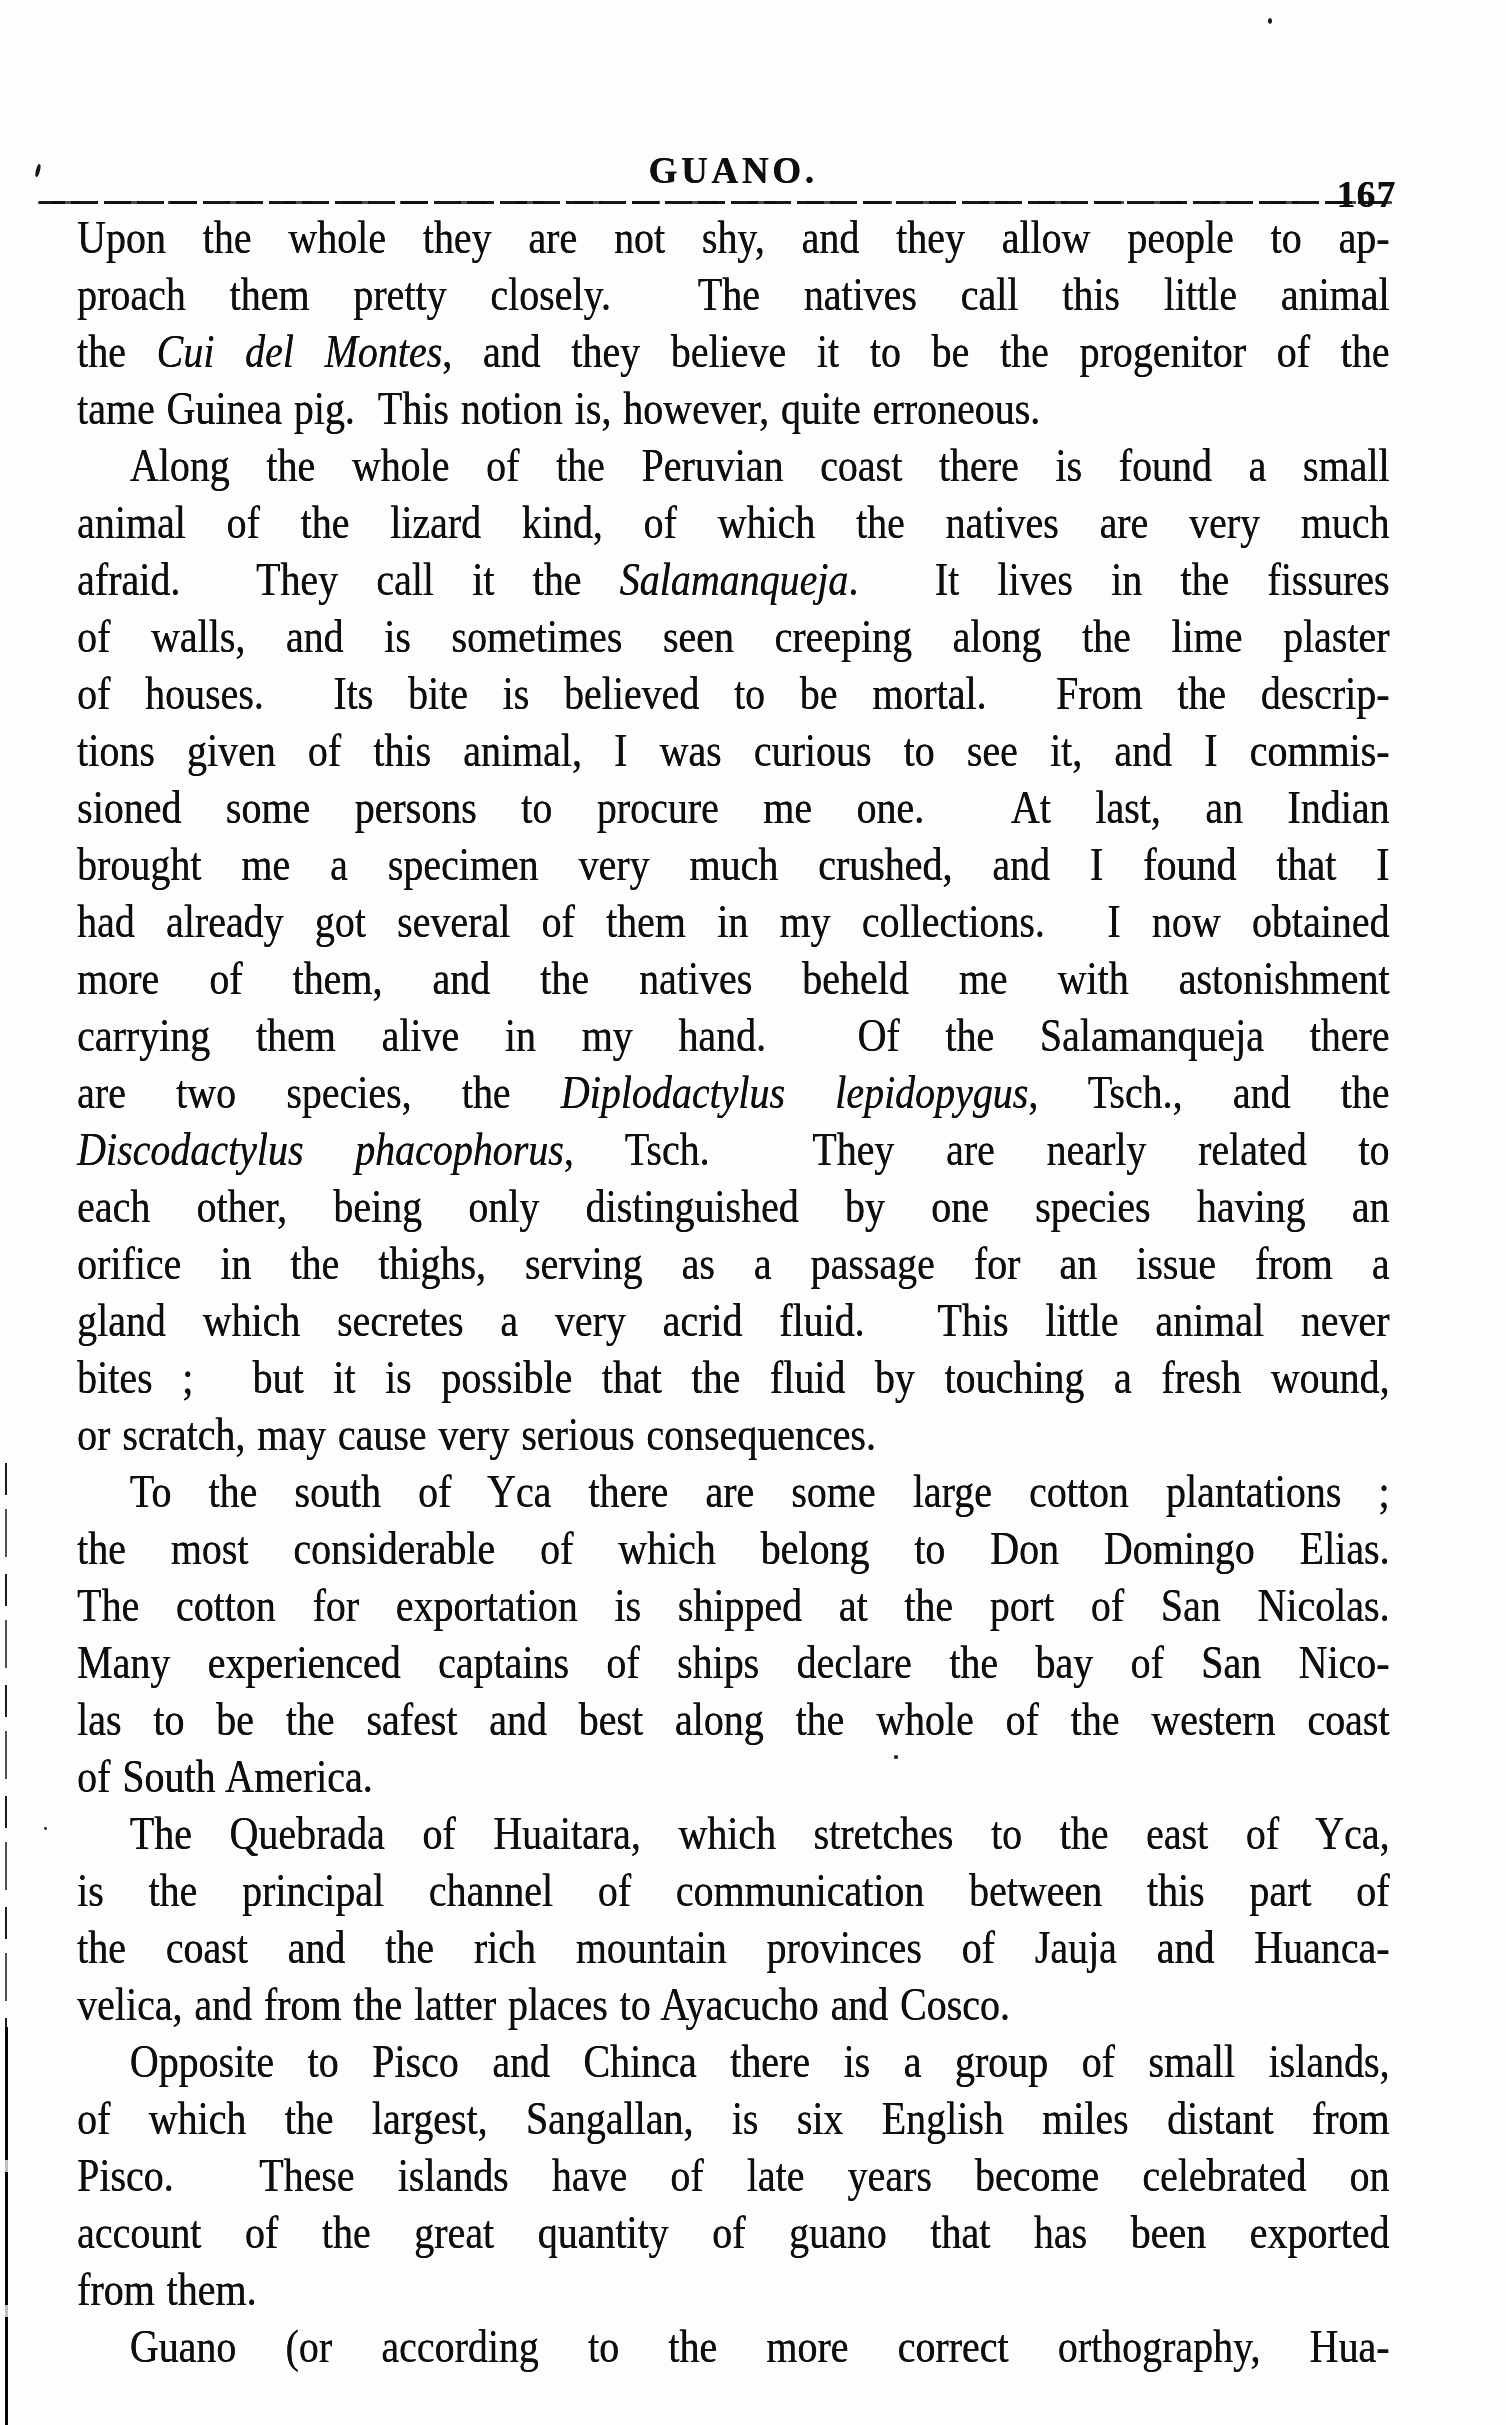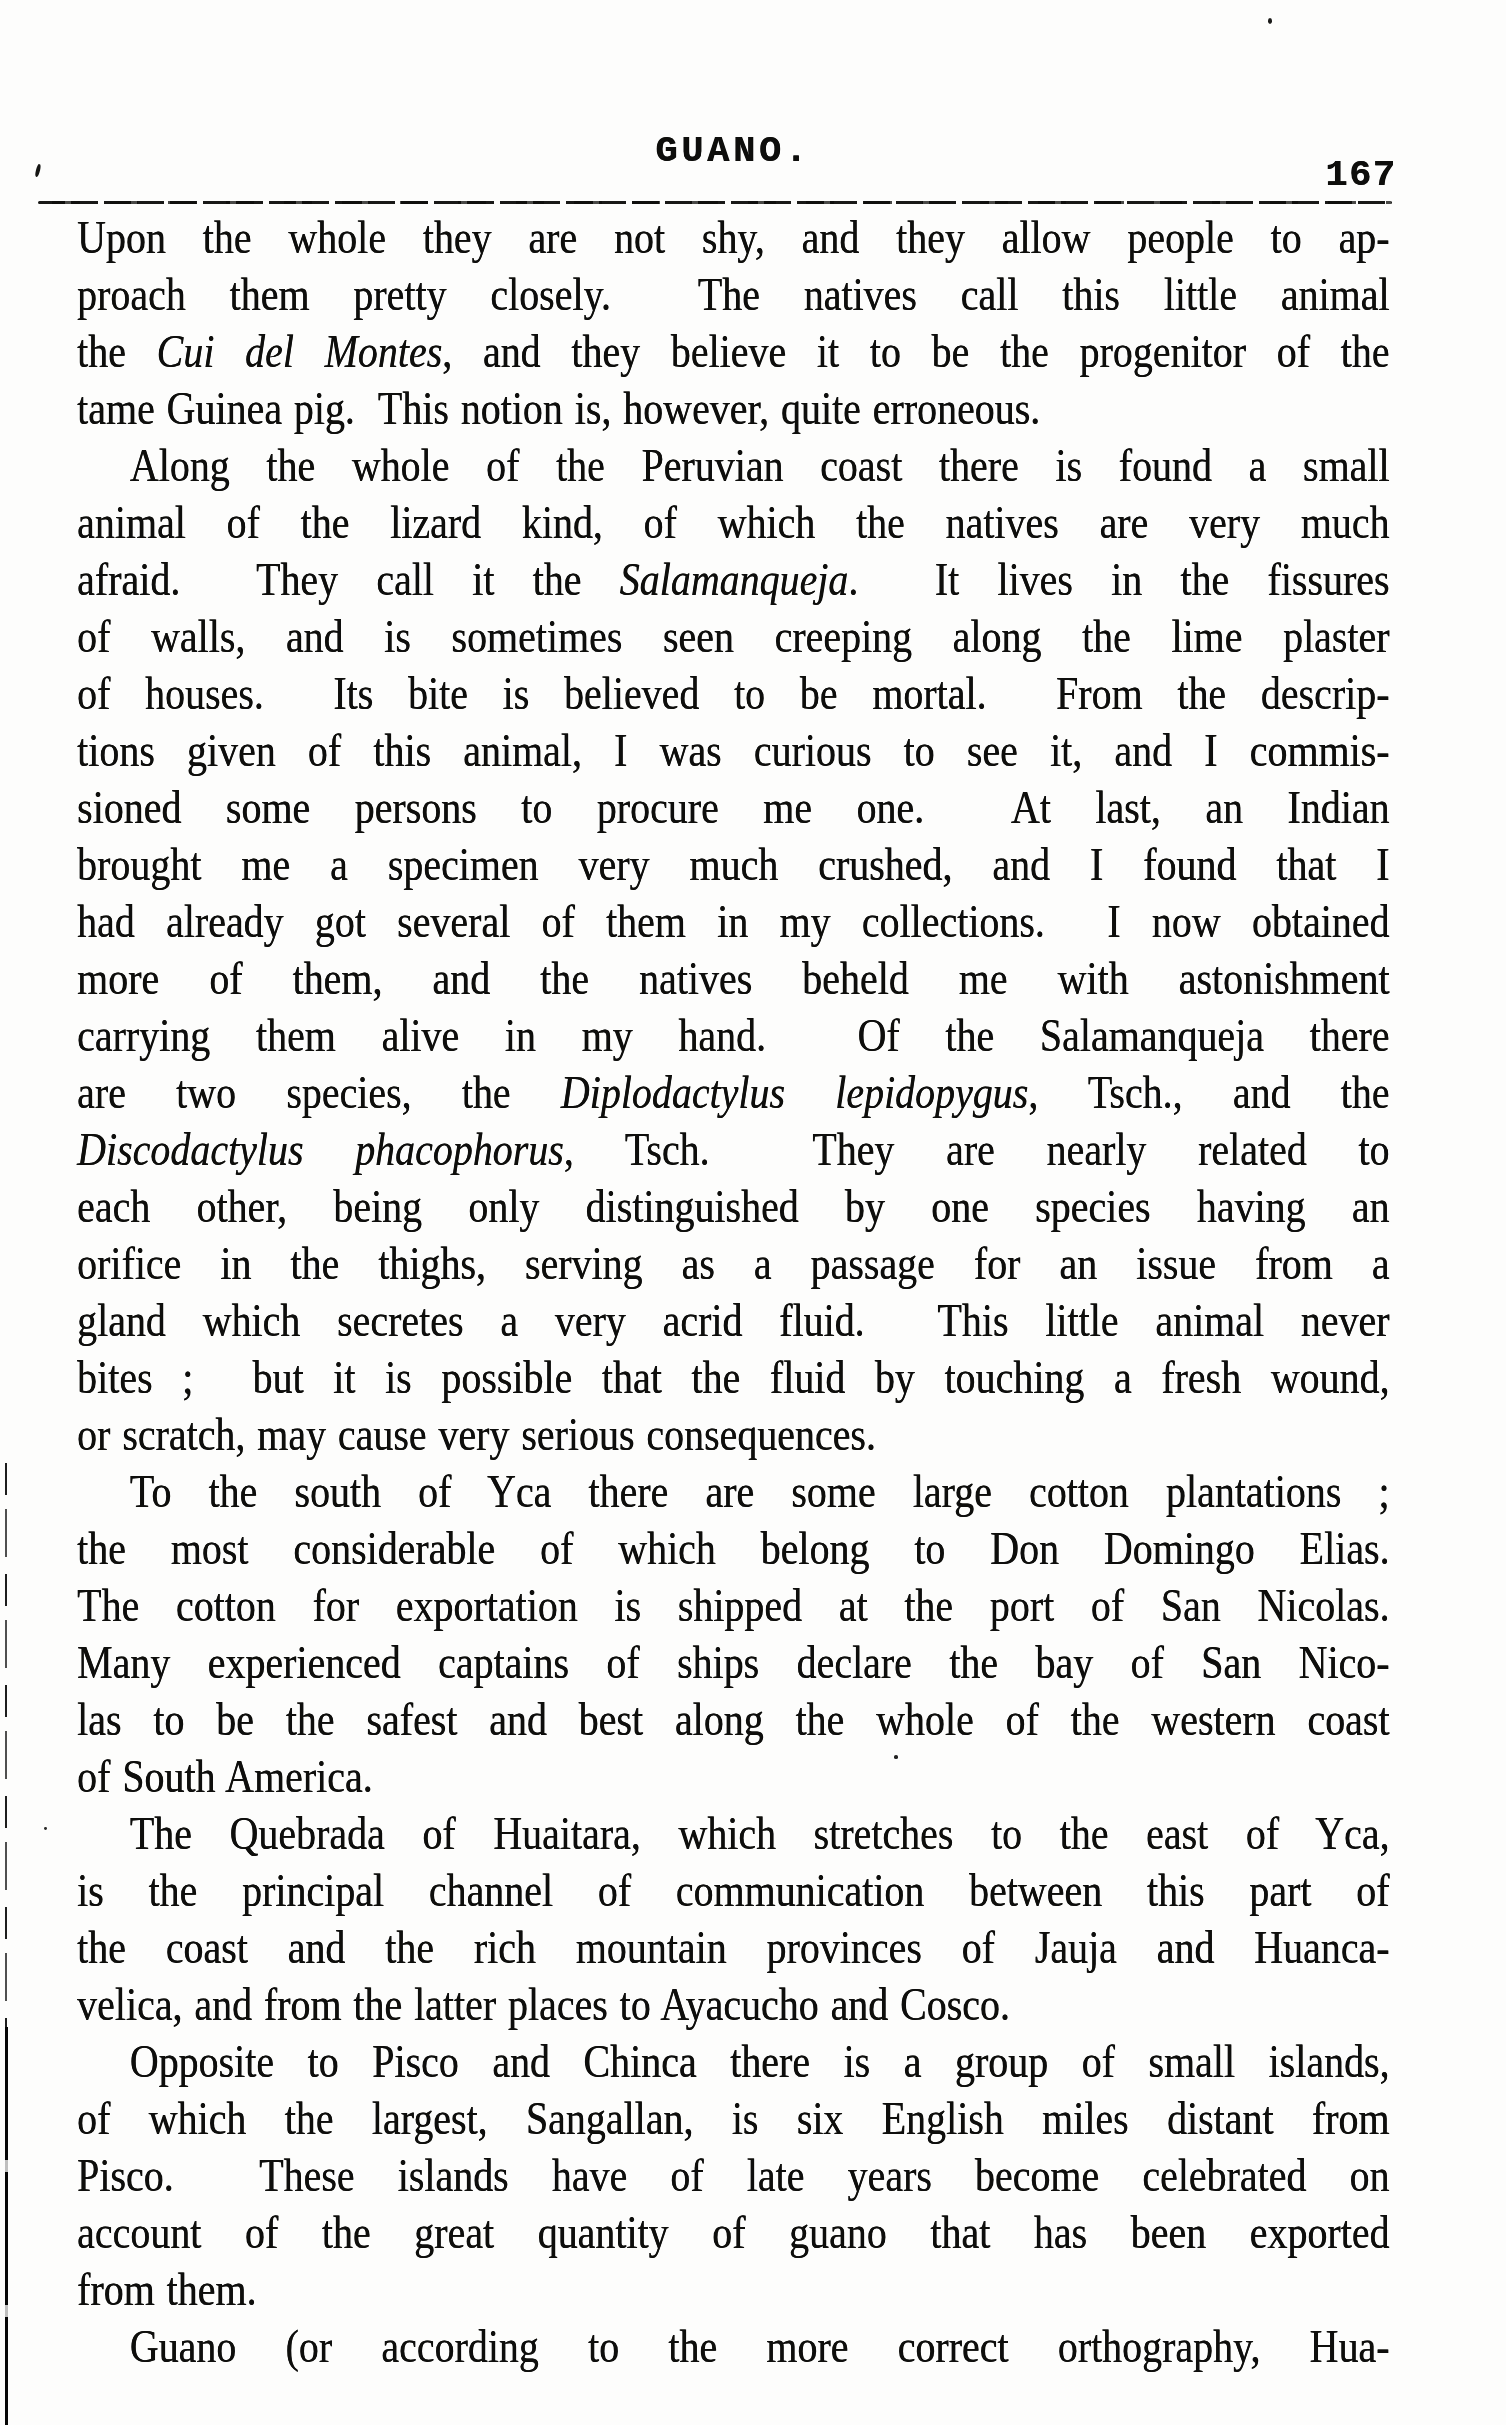--- a/index.html
+++ b/index.html
@@ -12,25 +12,24 @@
     width: 1506px;
     height: 2426px;
     background: #fdfdfc;
     overflow: hidden;
     font-family: "Liberation Serif", "DejaVu Serif", serif;
     color: #0e0e0c;
   }
   
   .header {
     position: absolute;
-    top: 128px;
+    top: 147px;
     left: 77px;
     width: 1312px;
     height: 47px;
-    font-family: Liberation Mono, monospace;
   }
   .running-title {
     display: block;
     text-align: center;
     font-size: 37px;
     line-height: 47px;
     font-weight: bold;
     letter-spacing: 3.7px;
     text-shadow: 0.4px 0 currentColor;
   }

